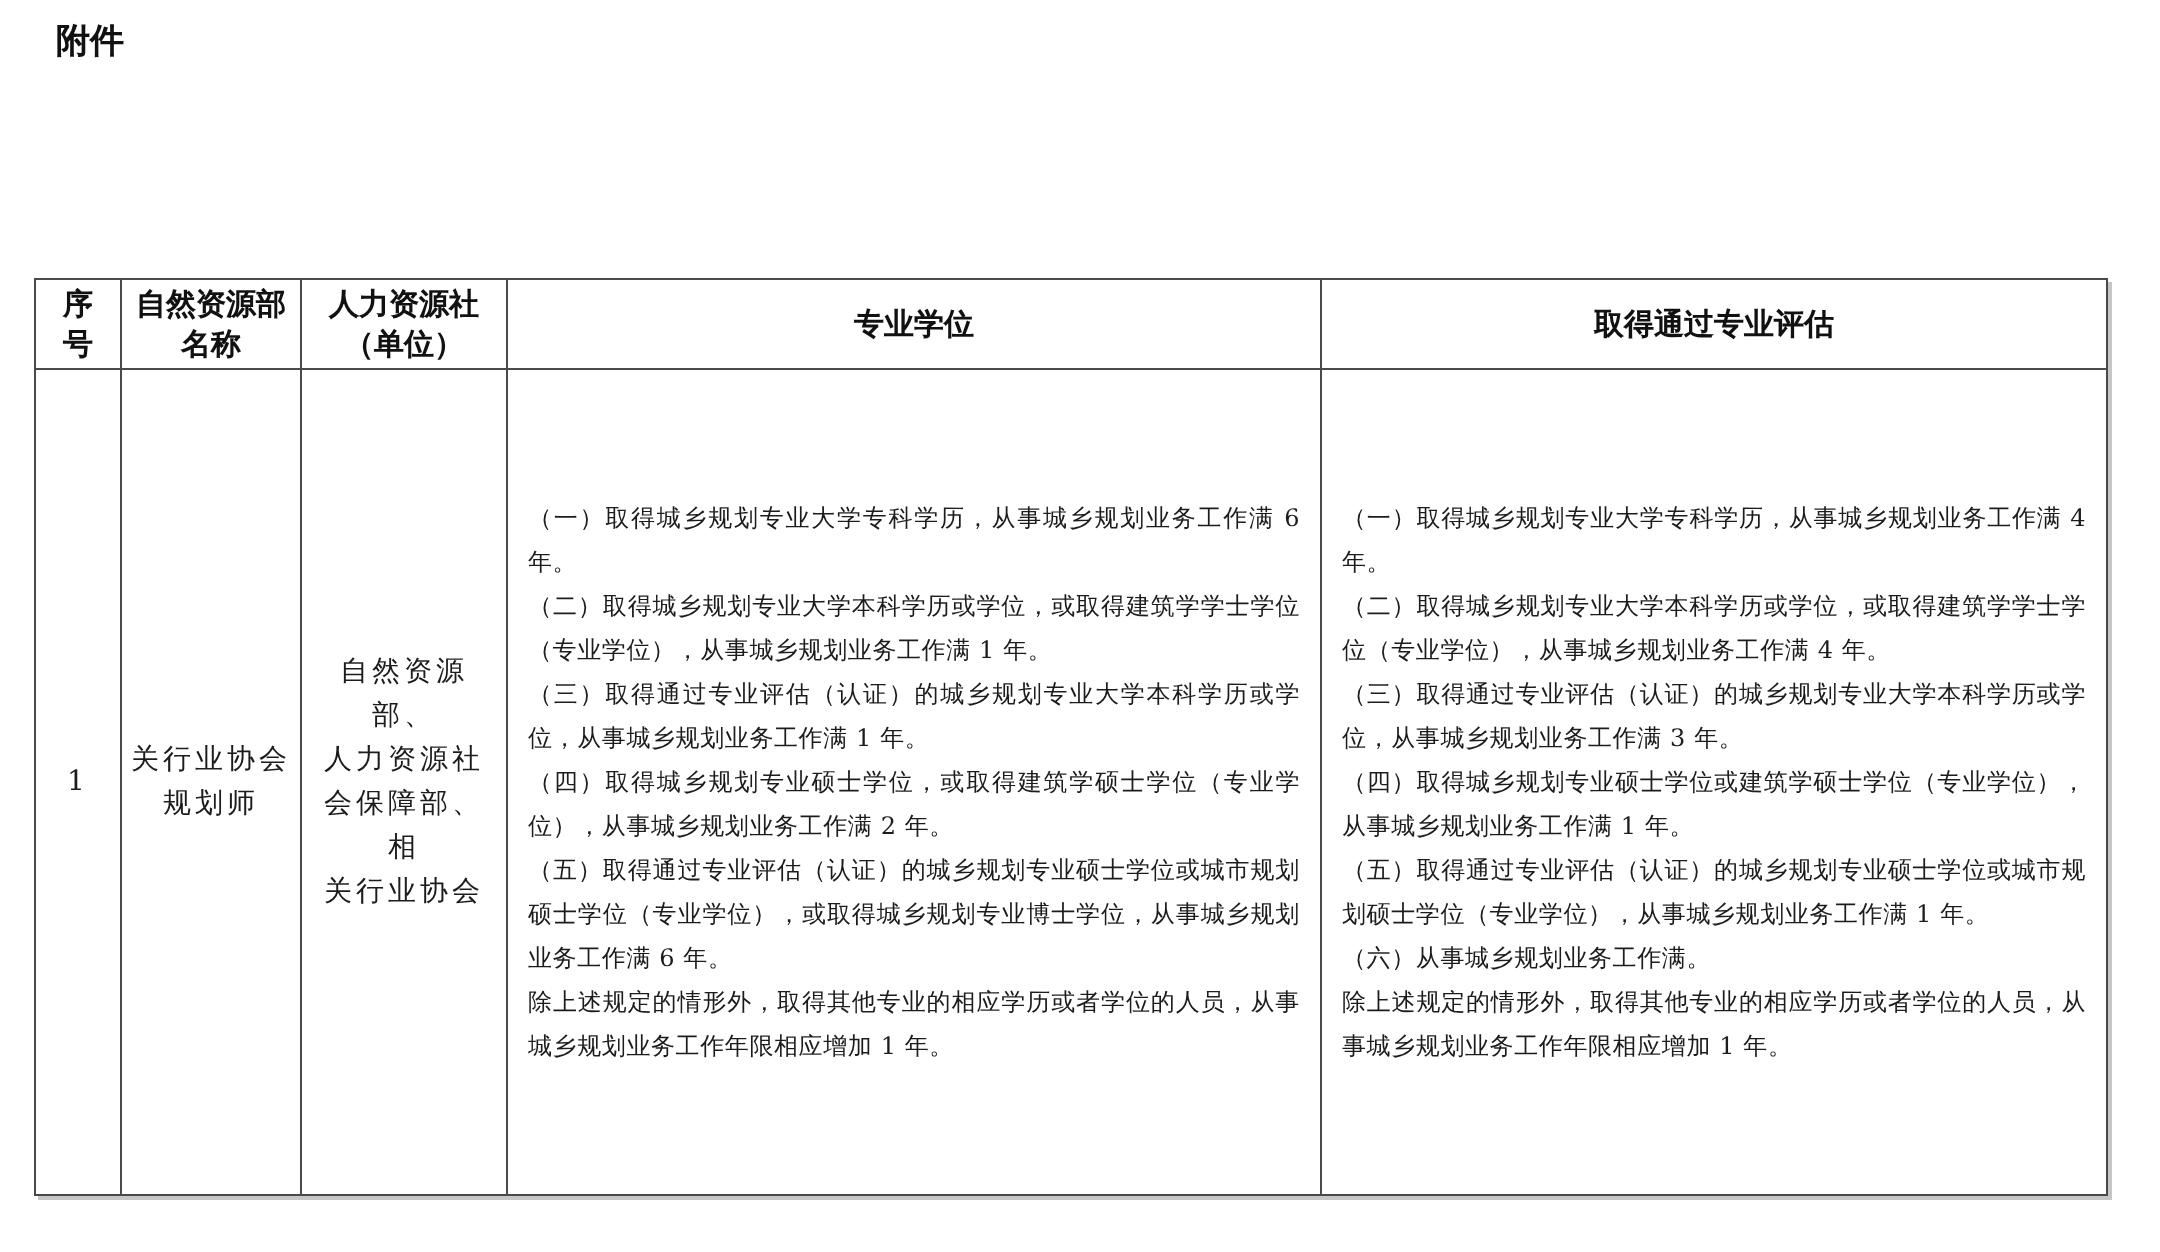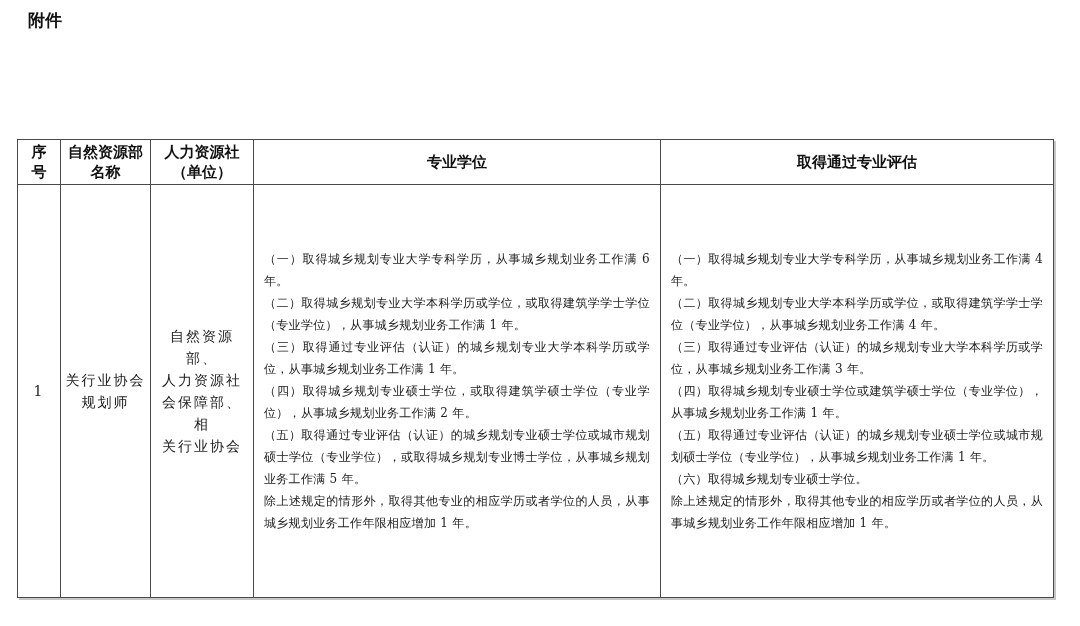--- a/index.html
+++ b/index.html
@@ -126,32 +126,32 @@
         <td class="cell-center">自然资源部、
 人力资源社
 会保障部、相
 关行业协会</td>
         <td class="cell-cond">
           <div>
               <p>（一）取得城乡规划专业大学专科学历，从事城乡规划业务工作满 6 年。</p>
               <p>（二）取得城乡规划专业大学本科学历或学位，或取得建筑学学士学位（专业学位），从事城乡规划业务工作满 1 年。</p>
               <p>（三）取得通过专业评估（认证）的城乡规划专业大学本科学历或学位，从事城乡规划业务工作满 1 年。</p>
               <p>（四）取得城乡规划专业硕士学位，或取得建筑学硕士学位（专业学位），从事城乡规划业务工作满 2 年。</p>
-              <p>（五）取得通过专业评估（认证）的城乡规划专业硕士学位或城市规划硕士学位（专业学位），或取得城乡规划专业博士学位，从事城乡规划业务工作满 5 年。</p>
+              <p>（五）取得通过专业评估（认证）的城乡规划专业硕士学位或城市规划硕士学位（专业学位），或取得城乡规划专业博士学位，从事城乡规划业务工作满 6 年。</p>
               <p>除上述规定的情形外，取得其他专业的相应学历或者学位的人员，从事城乡规划业务工作年限相应增加 1 年。</p>
             </div>
         </td>
         <td class="cell-cond">
           <div>
               <p>（一）取得城乡规划专业大学专科学历，从事城乡规划业务工作满 4 年。</p>
               <p>（二）取得城乡规划专业大学本科学历或学位，或取得建筑学学士学位（专业学位），从事城乡规划业务工作满 4 年。</p>
               <p>（三）取得通过专业评估（认证）的城乡规划专业大学本科学历或学位，从事城乡规划业务工作满 3 年。</p>
               <p>（四）取得城乡规划专业硕士学位或建筑学硕士学位（专业学位），从事城乡规划业务工作满 1 年。</p>
               <p>（五）取得通过专业评估（认证）的城乡规划专业硕士学位或城市规划硕士学位（专业学位），从事城乡规划业务工作满 1 年。</p>
-              <p>（六）取得城乡规划专业硕士学位。</p>
+              <p>（六）从事城乡规划业务工作满。</p>
               <p>除上述规定的情形外，取得其他专业的相应学历或者学位的人员，从事城乡规划业务工作年限相应增加 1 年。</p>
             </div>
         </td>
       </tr>
     </tbody>
   </table>
 
 </div>
 
 </body></html>

